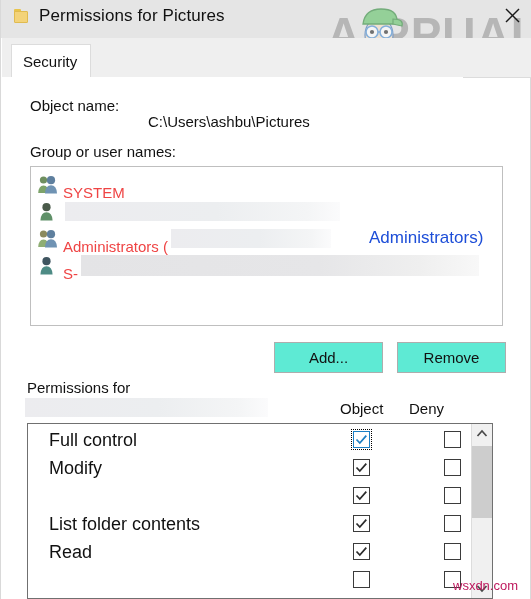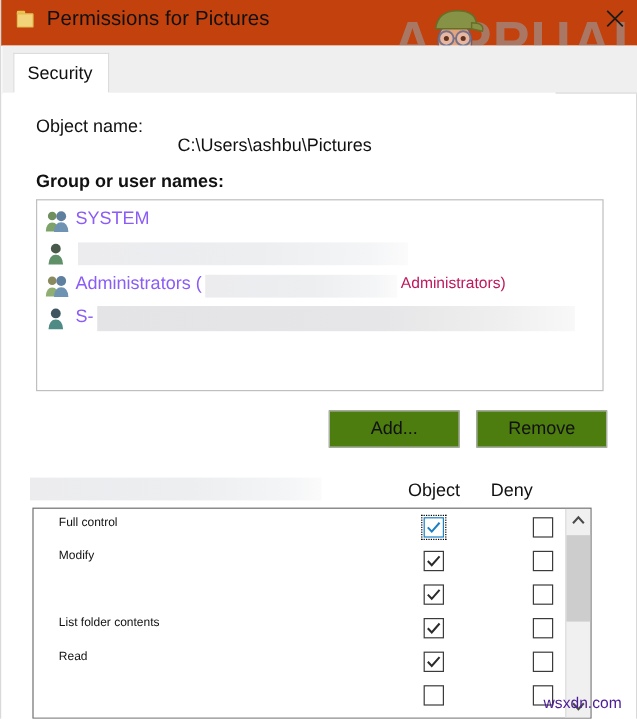--- a/index.html
+++ b/index.html
@@ -26,21 +26,21 @@
     box-sizing: border-box;
     border-left: 1px solid #d9d9d9;
     border-right: 1px solid #d9d9d9;
   }
 
   
   #titlebar {
     position: absolute;
     left: 0; top: 0;
     width: 531px; height: 38px;
-    background: #c2410c;
+    background: #e5e5e5;
     text-align: right;
   }
   #folder-icon {
     position: absolute;
     left: 13px; top: 9px;
     width: 15px; height: 14px;
   }
   #folder-icon .tab {
     position: absolute;
     left: 0; top: 0;
@@ -120,21 +120,21 @@
   .lbl {
     position: absolute;
     font-size: 15px;
     color: #111111;
     white-space: nowrap;
   }
 
   #object-name-label { left: 28px; top: 20px; }
   #object-name-value { left: 146px; top: 36px; }
 
-  #group-label { left: 28px; top: 66px; font-weight: bold; }
+  #group-label { left: 28px; top: 66px; }
 
   
   #group-listbox {
     position: absolute;
     left: 28px; top: 89px;
     width: 473px; height: 160px;
     background: #ffffff;
     border: 1px solid #bfbfbf;
     box-sizing: border-box;
     overflow: hidden;
@@ -145,46 +145,47 @@
     width: 471px; height: 27px;
     cursor: default;
   }
   .group-row .icon {
     position: absolute;
     left: 6px; top: 3px;
     width: 22px; height: 21px;
   }
   .group-row .nm {
     position: absolute;
-    left: 32px; top: 3px;
+    left: 32px; top: 13px;
     font-size: 15px;
-    color: #8b5cf6;
+    color: #ef4444;
     white-space: nowrap;
   }
   .group-row .nm2 {
     position: absolute;
     top: 3px;
-    font-size: 13px;
-    color: #be185d;
-    white-space: nowrap;
+    font-size: 17px;
+    color: #1d4ed8;
+    white-space: nowrap;
+    margin-left: 35px;
   }
   
   .redact {
     position: absolute;
     background: linear-gradient(90deg,#ececef 0%,#eceef0 55%,#f4f5f6 88%,#fbfbfc 100%);
   }
   .redact-dark {
     position: absolute;
     background: linear-gradient(90deg,#e4e4e6 0%,#e6e6e8 60%,#efefef 85%,#f8f8f8 100%);
   }
 
   
   .dlg-button {
     position: absolute;
-    background: #4d7c0f;
+    background: #5eead4;
     border: 1px solid #adadad;
     box-sizing: border-box;
     font-size: 15px;
     color: #111;
     text-align: center;
     cursor: default;
     line-height: 29px;
   }
   #add-button    { left: 272px; top: 265px; width: 109px; height: 31px; }
   #remove-button { left: 395px; top: 265px; width: 109px; height: 31px; }
@@ -210,21 +211,21 @@
   }
   .perm-row {
     position: absolute;
     left: 0;
     width: 443px; height: 28px;
     cursor: default;
   }
   .perm-row .perm-name {
     position: absolute;
     left: 21px; top: 4px;
-    font-size: 10px;
+    font-size: 18px;
     color: #111;
     white-space: nowrap;
   }
   .cbox {
     position: absolute;
     width: 17px; height: 17px;
     border: 1px solid #3b3b3b;
     box-sizing: border-box;
     background: #ffffff;
     top: 5px;
@@ -262,21 +263,21 @@
     width: 20px; height: 72px;
     background: #cdcdcd;
     cursor: default;
   }
 
   
   #wsxdn-watermark {
     position: absolute;
     left: 452px; top: 578px;
     font-size: 13px;
-    color: #4c1d95;
+    color: #be185d;
     white-space: nowrap;
   }
 </style>
 </head>
 <body>
 
 <div id="dialog">
 
   <div id="titlebar">
     <div id="folder-icon">
@@ -373,20 +374,21 @@
           </svg>
         </span>
         <span class="nm">S-</span>
         <span class="redact-dark" style="left:50px; top:3px; width:398px; height:21px;"></span>
       </div>
     </div>
 
     <div class="dlg-button" id="add-button">Add...</div>
     <div class="dlg-button" id="remove-button">Remove</div>
 
+    <div class="lbl" id="permissions-for-label">Permissions for</div>
     <div class="redact" id="permissions-for-redaction"></div>
 
     <div class="lbl" id="allow-header">Object</div>
     <div class="lbl" id="deny-header">Deny</div>
 
     <div id="permissions-table">
 
       <div class="perm-row" style="top:2px;">
         <span class="perm-name">Full control</span>
         <span class="cbox allow focused">

